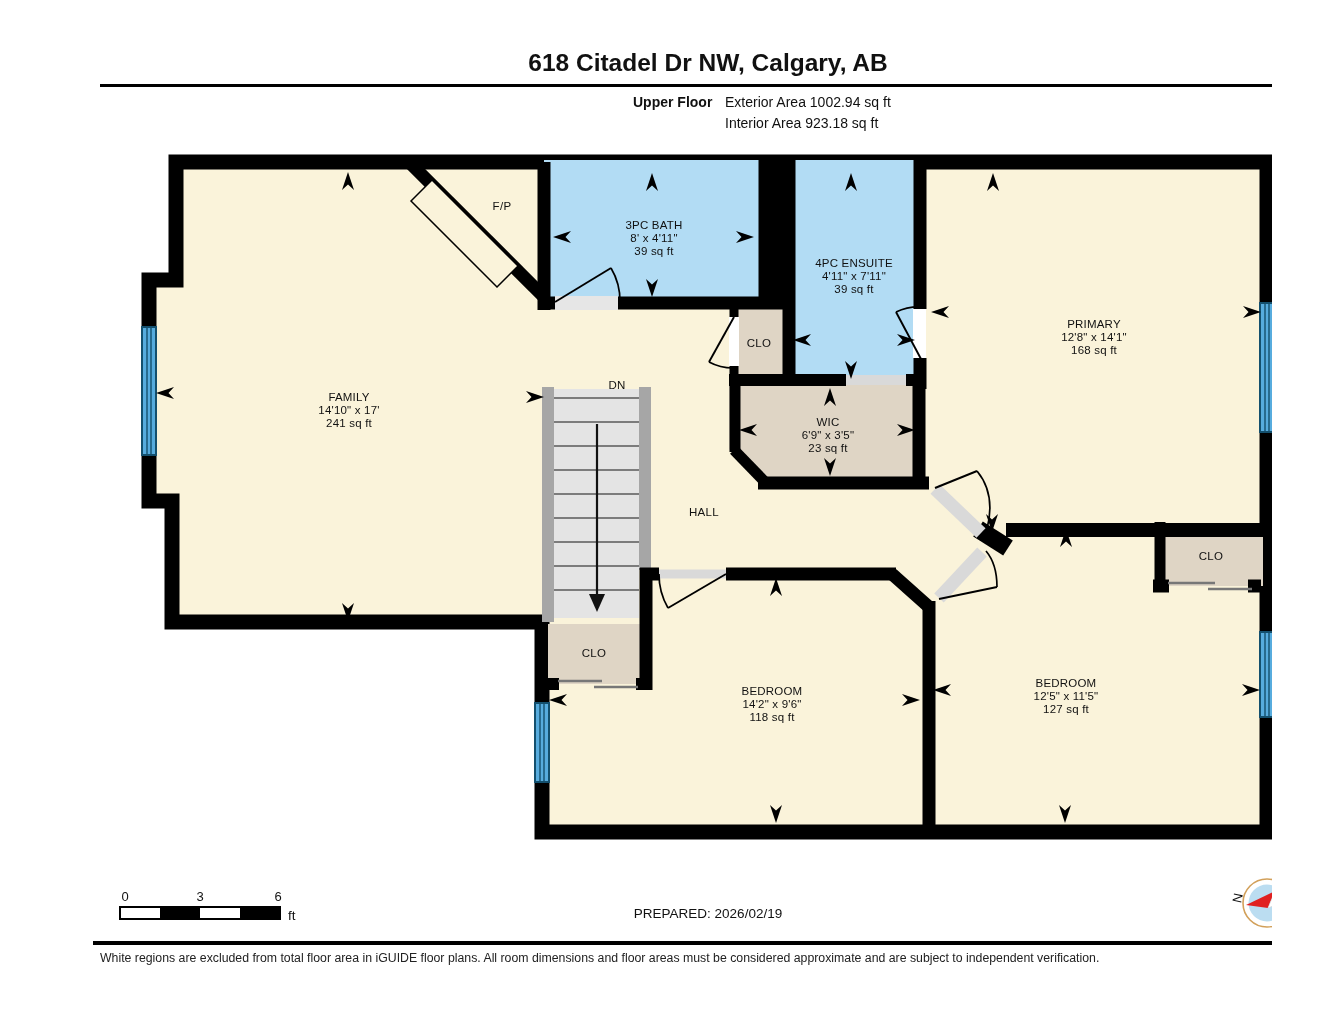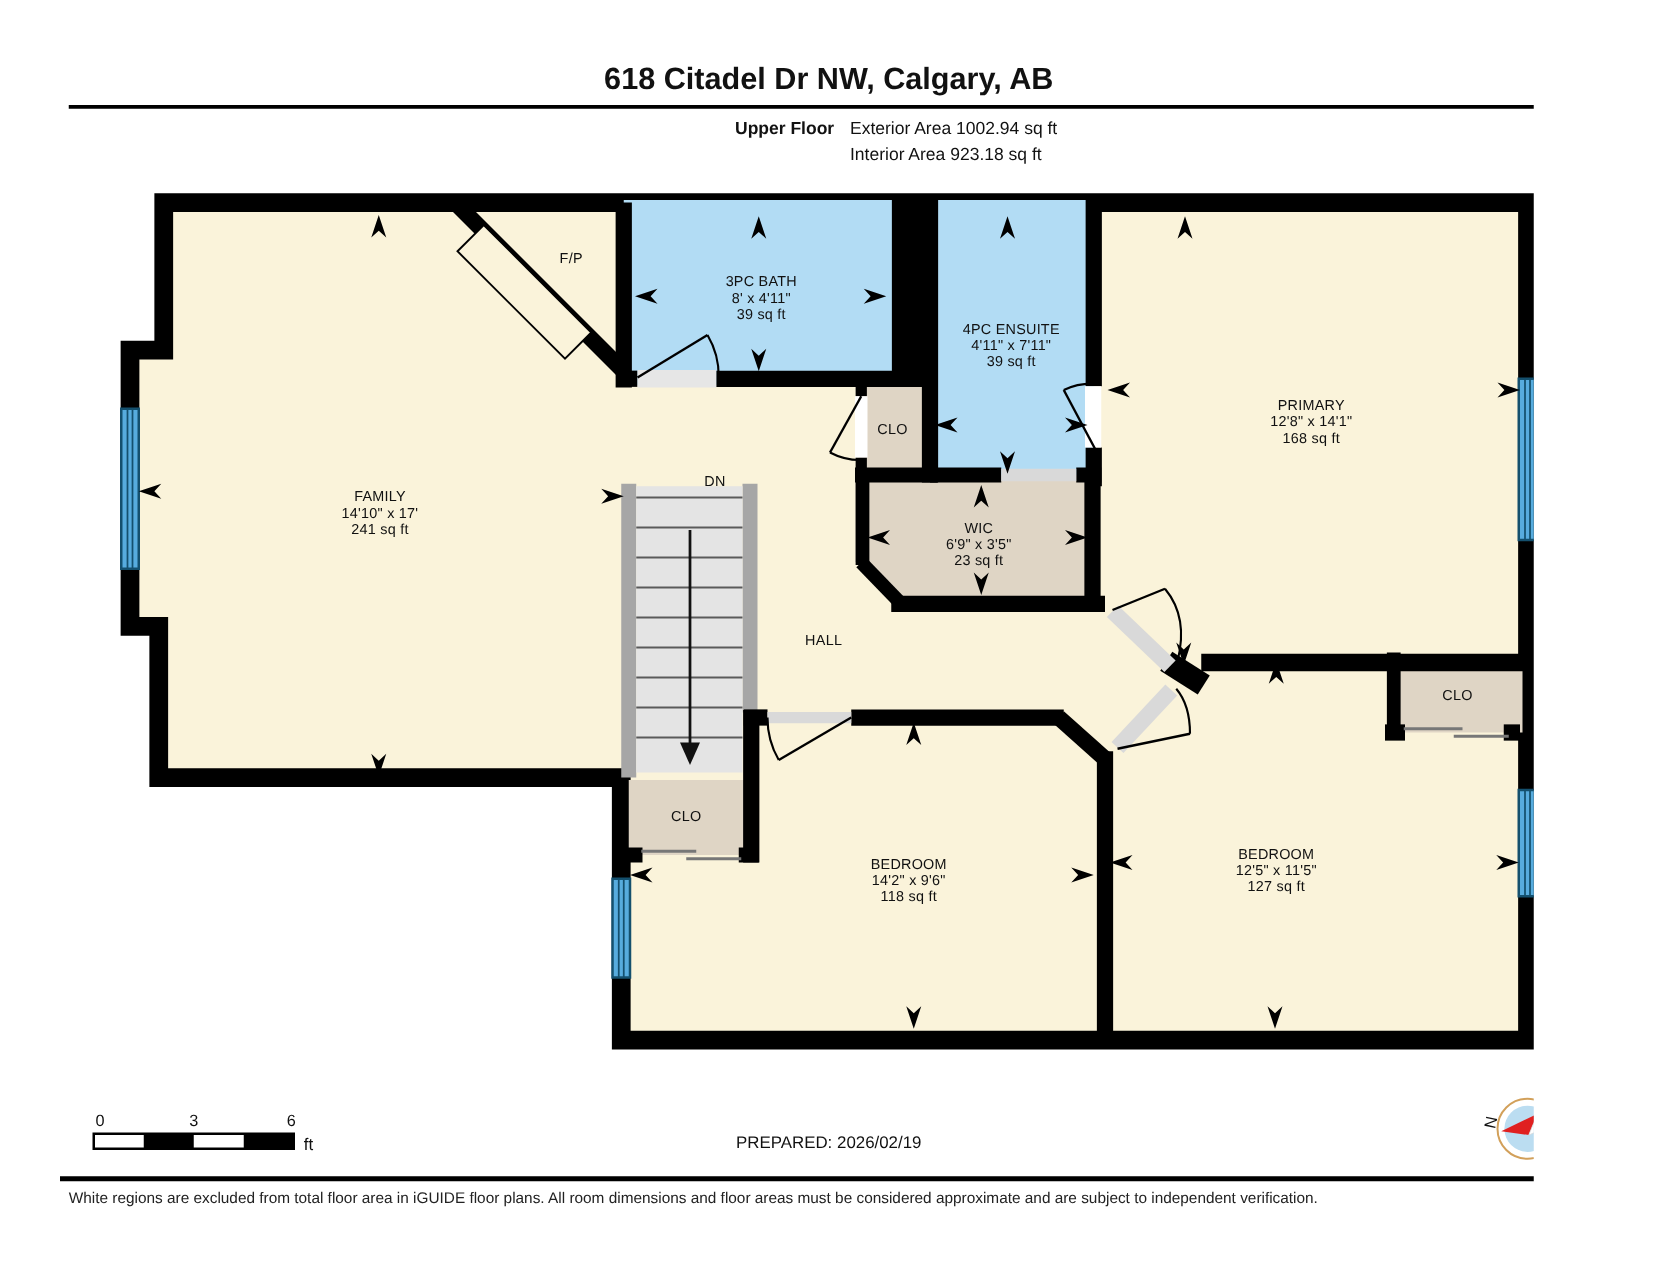--- a/index.html
+++ b/index.html
@@ -1,17 +1,17 @@
 <!DOCTYPE html>
 <html><head>
 <meta charset="utf-8">
 <style>
   html,body{margin:0;padding:0;background:#ffffff;}
   .page{width:1227px;height:1024px;background:#fff;position:relative;overflow:hidden;
-        font-family:"Liberation Sans", sans-serif;}
+        font-family:"Liberation Sans", sans-serif;padding-left:45px;}
   svg text{font-family:"Liberation Sans", sans-serif;fill:#111;}
   .room-label{font-size:11.5px;letter-spacing:.2px;}
   .small-label{font-size:11.5px;letter-spacing:.3px;}
   .title{font-size:24.5px;font-weight:bold;}
   .sub{font-size:14px;}
   .sub-b{font-size:14px;font-weight:bold;}
   .foot{font-size:13.5px;}
   .disc{font-size:12.3px;fill:#222;}
   .scale-num{font-size:13px;}
 </style>

